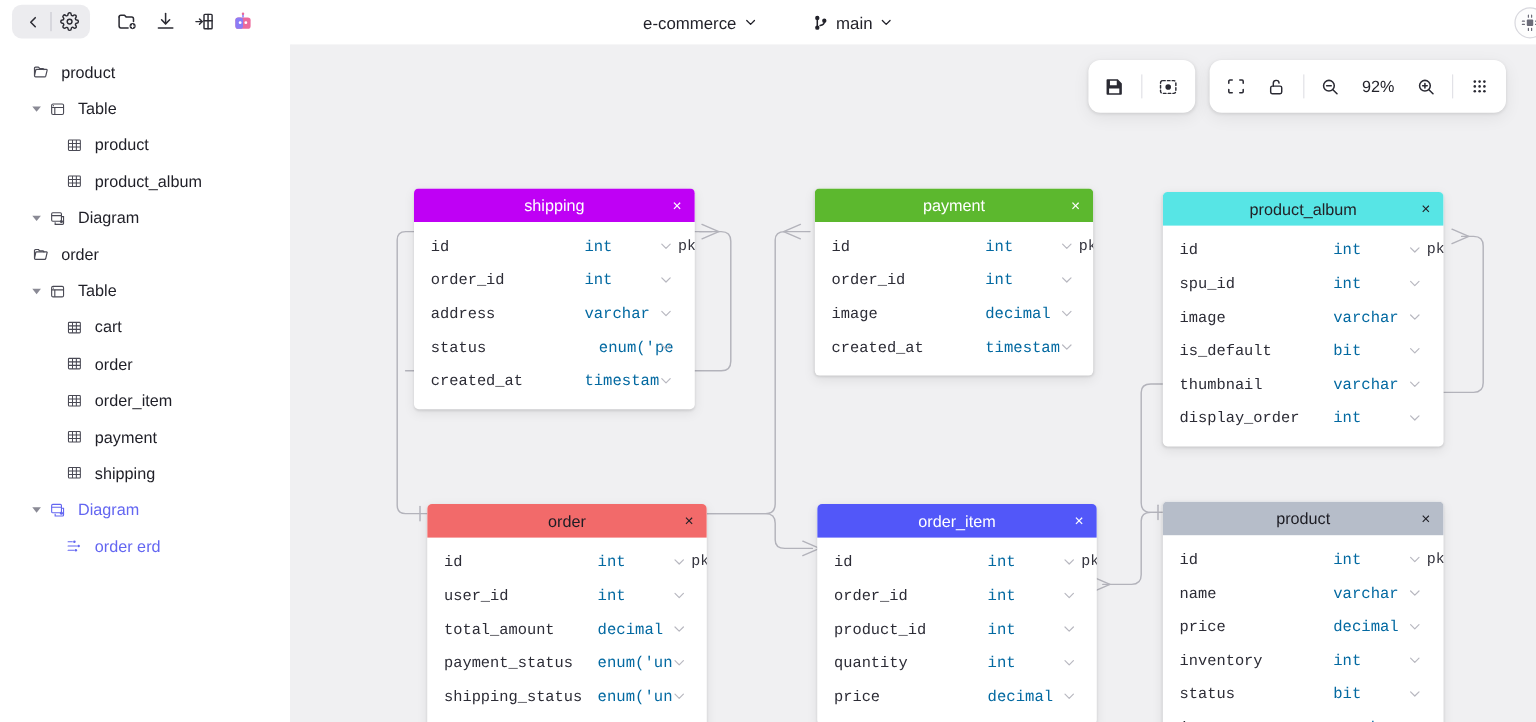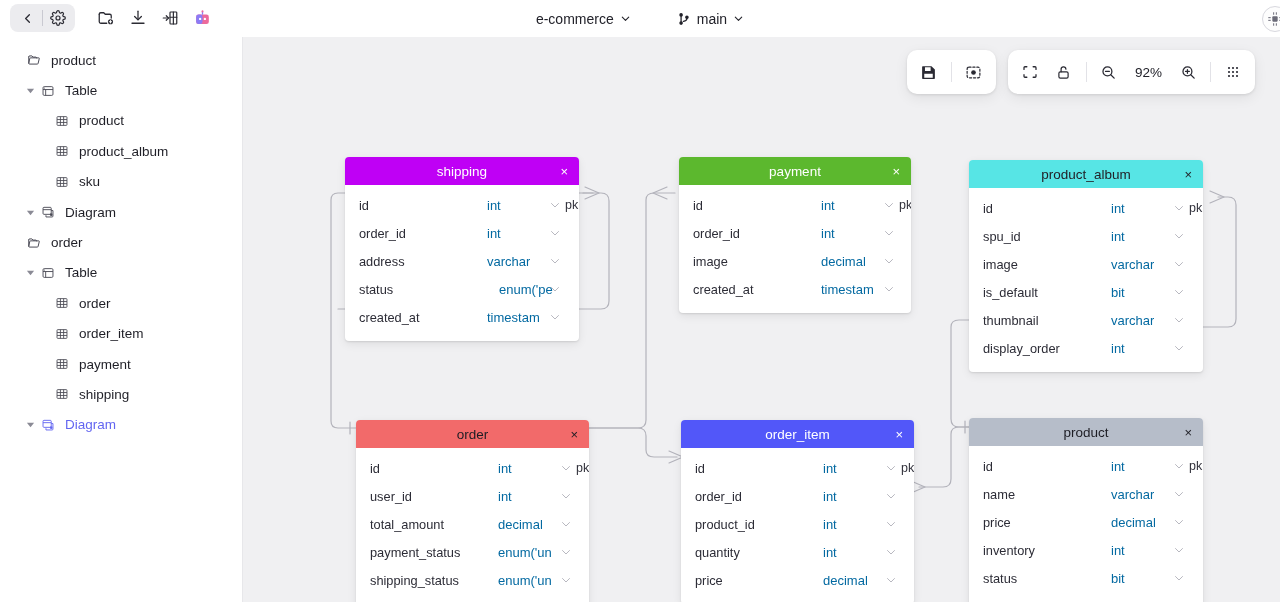--- a/index.html
+++ b/index.html
@@ -135,21 +135,21 @@
     display: flex; align-items: center;
     position: relative;
     font-size: 13.5px;
     justify-content: center;
   }
   .thead-title { font-weight: 400; }
   .thead-x {
     position: absolute; right: 11px; top: 50%; transform: translateY(-50%);
     font-size: 13px; cursor: pointer; line-height: 1;
   }
-  .tbody { padding: 6px 0 10px 0; }
+  .tbody { padding: 6px 0 10px 0; font-family: Liberation Mono, monospace; }
   .trow {
     display: flex; align-items: center;
     height: 28px;
     font-size: 12.8px;
     color: #2c2c36;
     padding: 0 0 0 14px;
     cursor: pointer;
   }
   .col-name { flex: 0 0 auto; }
   .col-type {
@@ -299,30 +299,20 @@
         <div class="tree-row lvl2">
           <span class="tw"></span>
           <span class="tw-ic">
             <svg width="14" height="14" viewBox="0 0 24 24" fill="none" stroke="currentColor" stroke-width="1.5">
               <rect x="3.5" y="4.5" width="17" height="15" rx="1.2"></rect>
               <path d="M3.5 9.5h17M3.5 14.5h17M9.3 4.5v15M14.8 4.5v15"></path>
             </svg>
           </span>
           <span class="tlabel">product_album</span>
         </div>
-        <div class="tree-row lvl2">
-          <span class="tw"></span>
-          <span class="tw-ic">
-            <svg width="14" height="14" viewBox="0 0 24 24" fill="none" stroke="currentColor" stroke-width="1.5">
-              <rect x="3.5" y="4.5" width="17" height="15" rx="1.2"></rect>
-              <path d="M3.5 9.5h17M3.5 14.5h17M9.3 4.5v15M14.8 4.5v15"></path>
-            </svg>
-          </span>
-          <span class="tlabel">sku</span>
-        </div>
         <div class="tree-row lvl1">
           <span class="tw">
             <svg width="9" height="9" viewBox="0 0 10 10" fill="#8a8a95">
               <path d="M1 3h8L5 8z"></path>
             </svg>
           </span>
           <span class="tw-ic">
             <svg width="14" height="14" viewBox="0 0 24 24" fill="none" stroke="currentColor" stroke-width="1.6">
               <rect x="3.5" y="4" width="14" height="12" rx="1.6"></rect>
               <path d="M3.5 8h14"></path>
@@ -359,20 +349,30 @@
           <span class="tlabel">Table</span>
         </div>
         <div class="tree-row lvl2">
           <span class="tw"></span>
           <span class="tw-ic">
             <svg width="14" height="14" viewBox="0 0 24 24" fill="none" stroke="currentColor" stroke-width="1.5">
               <rect x="3.5" y="4.5" width="17" height="15" rx="1.2"></rect>
               <path d="M3.5 9.5h17M3.5 14.5h17M9.3 4.5v15M14.8 4.5v15"></path>
             </svg>
           </span>
+          <span class="tlabel">cart</span>
+        </div>
+        <div class="tree-row lvl2">
+          <span class="tw"></span>
+          <span class="tw-ic">
+            <svg width="14" height="14" viewBox="0 0 24 24" fill="none" stroke="currentColor" stroke-width="1.5">
+              <rect x="3.5" y="4.5" width="17" height="15" rx="1.2"></rect>
+              <path d="M3.5 9.5h17M3.5 14.5h17M9.3 4.5v15M14.8 4.5v15"></path>
+            </svg>
+          </span>
           <span class="tlabel">order</span>
         </div>
         <div class="tree-row lvl2">
           <span class="tw"></span>
           <span class="tw-ic">
             <svg width="14" height="14" viewBox="0 0 24 24" fill="none" stroke="currentColor" stroke-width="1.5">
               <rect x="3.5" y="4.5" width="17" height="15" rx="1.2"></rect>
               <path d="M3.5 9.5h17M3.5 14.5h17M9.3 4.5v15M14.8 4.5v15"></path>
             </svg>
           </span>
@@ -406,20 +406,32 @@
           </span>
           <span class="tw-ic">
             <svg width="14" height="14" viewBox="0 0 24 24" fill="none" stroke="currentColor" stroke-width="1.6">
               <rect x="3.5" y="4" width="14" height="12" rx="1.6"></rect>
               <path d="M3.5 8h14"></path>
               <path d="M17.5 9.5h3v9.5a1.5 1.5 0 0 1-1.5 1.5H8.5v-3"></path>
               <circle cx="17.5" cy="16.5" r="2.2" fill="currentColor" stroke="none"></circle>
             </svg>
           </span>
           <span class="tlabel">Diagram</span>
+        </div>
+        <div class="tree-row lvl2 active">
+          <span class="tw"></span>
+          <span class="tw-ic">
+            <svg width="14" height="14" viewBox="0 0 24 24" fill="none" stroke="currentColor" stroke-width="1.6" stroke-linecap="round">
+              <path d="M3 6h6M3 12h12M3 18h8"></path>
+              <circle cx="12" cy="6" r="1.8" fill="currentColor" stroke="none"></circle>
+              <circle cx="18" cy="12" r="1.8" fill="currentColor" stroke="none"></circle>
+              <circle cx="14" cy="18" r="1.8" fill="currentColor" stroke="none"></circle>
+            </svg>
+          </span>
+          <span class="tlabel">order erd</span>
         </div>
       </div>
 
     <div class="canvas" id="canvas">
 
       <svg class="wires" viewBox="0 0 1037 565" preserveAspectRatio="none">
         <g fill="none" stroke="#b3b3bb" stroke-width="1.2" stroke-linecap="round" stroke-linejoin="round">
 
           <path d="M120 391 L95 391 Q88 391 88 384 L88 163 Q88 156 95 156 L350 156"></path>
           <path d="M342 150 L356 156 L342 162"></path>

